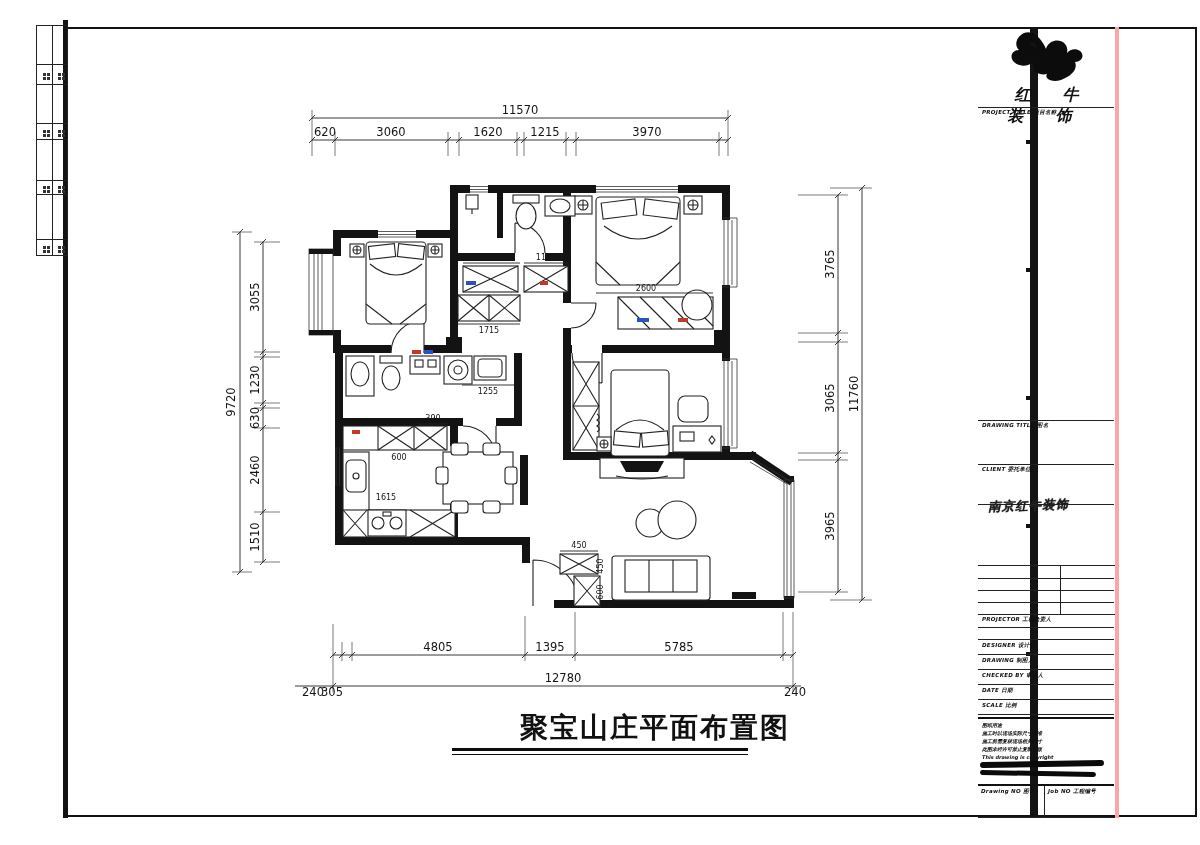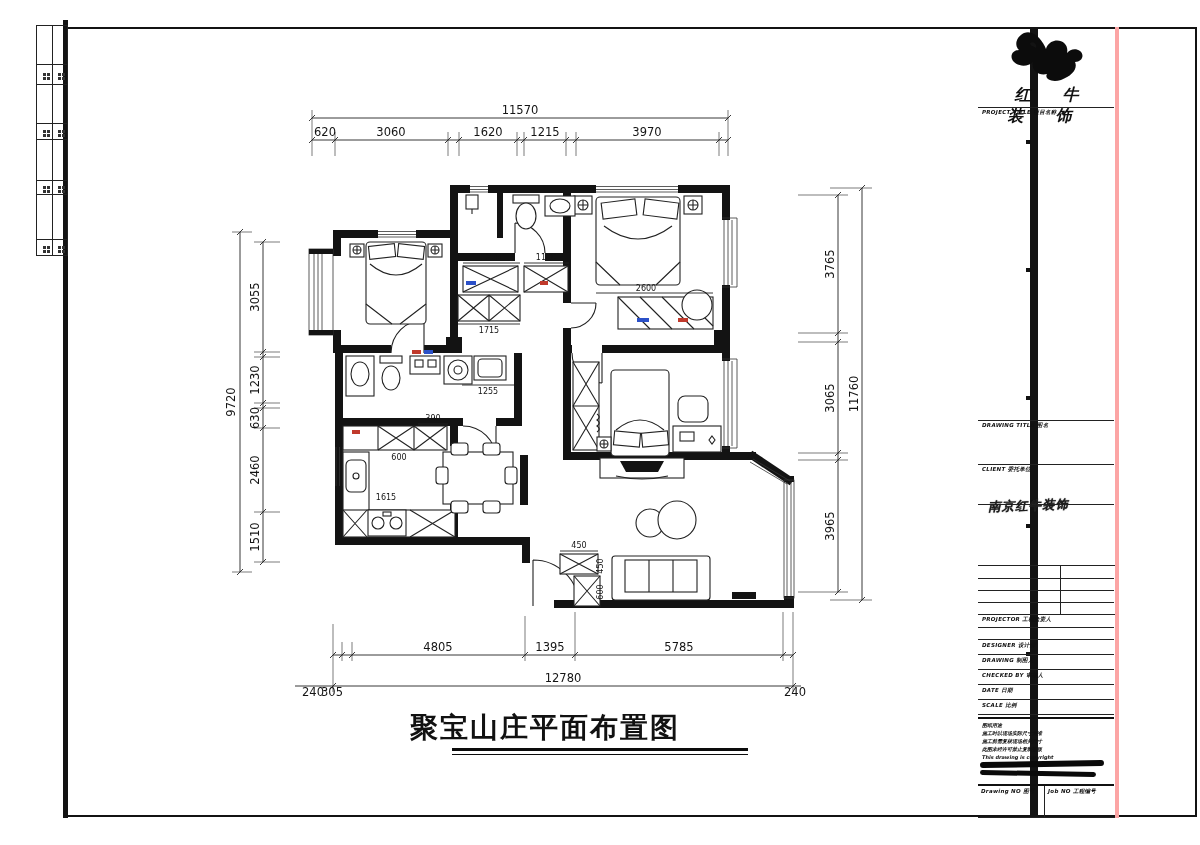--- a/index.html
+++ b/index.html
@@ -18,21 +18,21 @@
          transform:rotate(-2deg);letter-spacing:1px;text-shadow:0 0 1px #333;white-space:nowrap;}
   .note-line{font-size:5px;line-height:8px;color:#101010;font-weight:bold;white-space:nowrap;}
   .smear{position:absolute;background:#0a0a0a;border-radius:3px;}
   
   #strip{position:absolute;left:36px;top:25px;width:32px;}
   .srow{display:flex;border-left:1px solid #222;border-top:1px solid #222;}
   .srow:last-child{border-bottom:1px solid #222;}
   .scell{width:15px;border-right:1px solid #222;display:flex;align-items:center;justify-content:center;}
   .dots{width:3px;height:3px;background:#333;box-shadow:4px 0 0 #333,0 4px 0 #333,4px 4px 0 #333;}
   
-  #draw-title{position:absolute;left:410px;top:709px;width:380px;text-align:left;
+  #draw-title{position:absolute;left:410px;top:709px;width:380px;text-align:right;
               font-size:28px;font-weight:bold;letter-spacing:2px;color:#111;}
   .ul1{position:absolute;left:452px;top:748px;width:296px;height:3px;background:#0c0c0c;}
   .ul2{position:absolute;left:452px;top:754px;width:296px;height:1px;background:#0c0c0c;}
   svg .w{fill:#131313;stroke:none;}
   svg .f{fill:#ffffff;stroke:#222;stroke-width:1.1;}
   svg .fn{fill:none;stroke:#222;stroke-width:1.1;}
   svg .thin{fill:none;stroke:#333;stroke-width:0.8;}
   svg .dim{fill:none;stroke:#222;stroke-width:0.9;}
   svg .ext{fill:none;stroke:#444;stroke-width:0.7;}
   svg .dt{font-family:"DejaVu Sans",sans-serif;font-size:11.5px;fill:#141414;}

